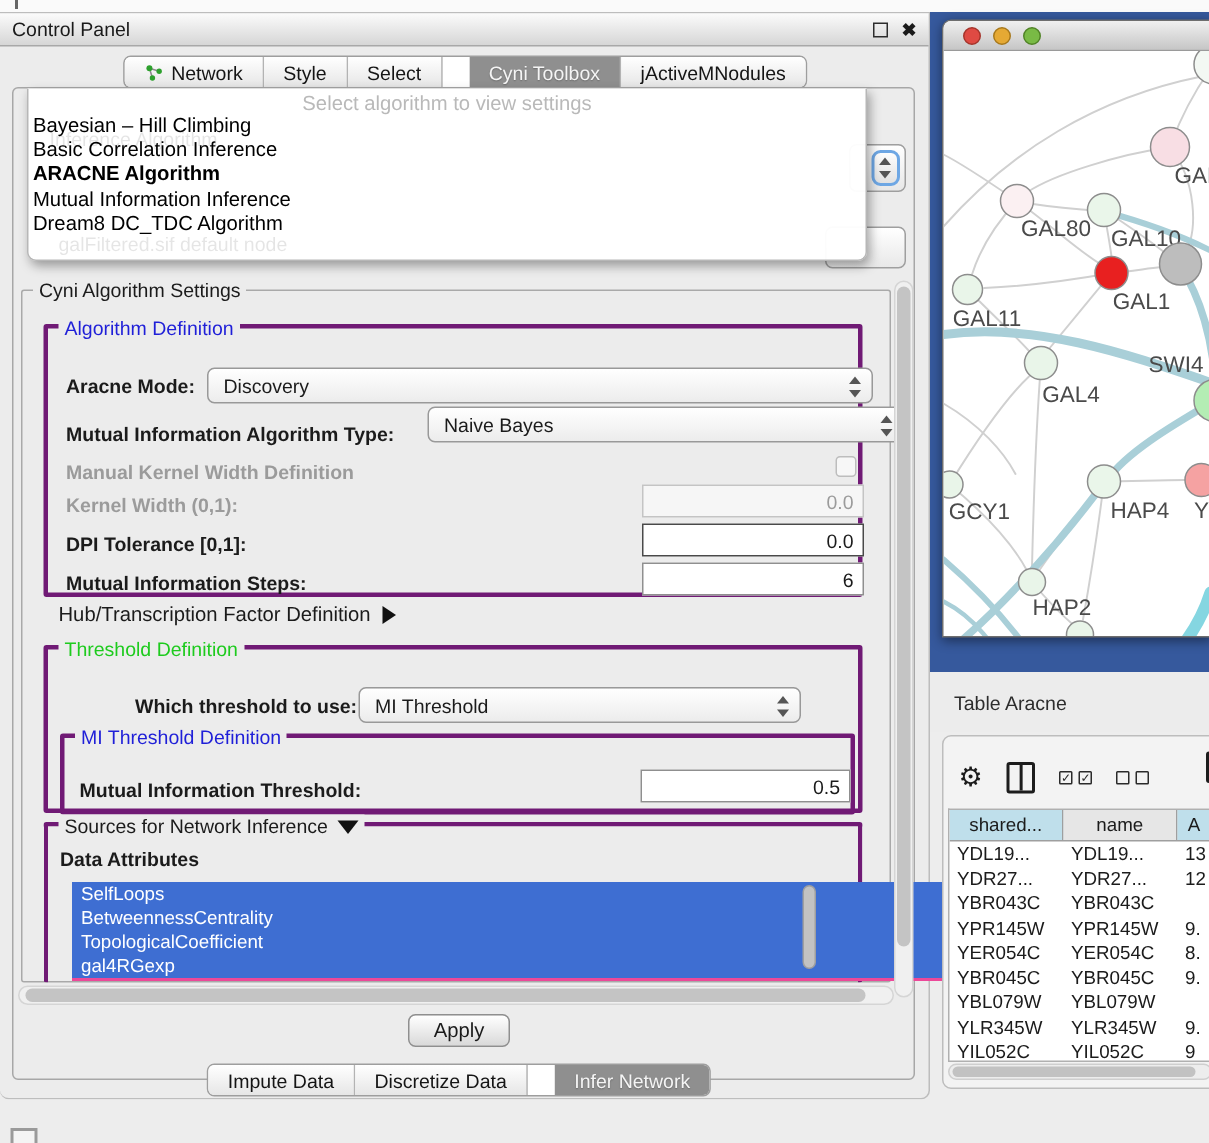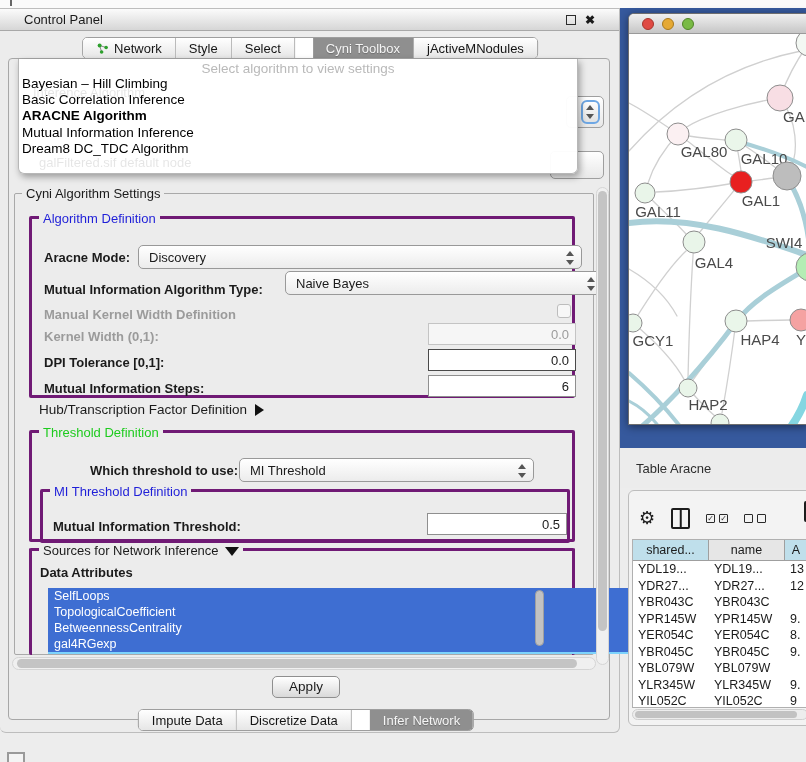--- a/index.html
+++ b/index.html
@@ -14,21 +14,21 @@
   
   .top-strip { position:absolute; left:0; top:0; width:806px; height:8px; background:#fafafa; }
   .top-tick { position:absolute; left:10px; top:0; width:2px; height:6px; background:#666; }
 
   
   .cp { position:absolute; left:0; top:8px; width:620px; height:725px;
         background:#ececec; border:1px solid #bdbdbd; border-left:none;
         border-radius:0 0 6px 6px; }
   .cp-titlebar { position:absolute; left:0; top:0; width:100%; height:22px;
         background:linear-gradient(#fbfbfb,#d6d6d6); border-bottom:1px solid #a8a8a8;
-        display:flex; align-items:center; padding:0 24px; }
+        display:flex; align-items:center; padding:0 8px; }
   .cp-title { font-size:13px; color:#1a1a1a; }
   .cp-titlebar .spacer { flex:1; }
   .float-btn { width:10px; height:10px; border:1.5px solid #2c2c2c; margin-right:9px; background:transparent; }
   .close-btn { font-size:12px; font-weight:bold; color:#1a1a1a; line-height:10px; }
 
   .tabbar { position:absolute; display:flex; border:1px solid #9e9e9e; border-radius:5px;
         overflow:hidden; background:#fff; height:22px; }
   .tabbar-top { top:28px; left:310px; transform:translateX(-50%); }
   .tabbar-bottom { top:700px; left:306px; transform:translateX(-50%); z-index:6; }
   .tab { display:flex; align-items:center; gap:5px; padding:0 13px; font-size:13px;
@@ -91,21 +91,21 @@
 
   .checkbox { position:absolute; width:14px; height:14px; border:1px solid #bdbdbd;
         border-radius:3px; background:#f7f7f7; }
 
   .arrow-right { display:inline-block; width:0; height:0; border-top:6px solid transparent;
         border-bottom:6px solid transparent; border-left:9px solid #111; margin-left:8px; vertical-align:-2px; }
   .arrow-down { display:inline-block; width:0; height:0; border-left:7px solid transparent;
         border-right:7px solid transparent; border-top:9px solid #111; margin-left:6px; vertical-align:-1px; }
 
   .attr-list { position:absolute; left:16px; top:37px; width:608px; height:66px;
-        background:#7dd3fc; overflow:hidden; }
+        background:#ec4899; overflow:hidden; }
   .attr-item { height:16px; line-height:16px; background:#3e6ed2; color:#fff;
         font-size:12.5px; padding-left:6px; padding-right:16px; }
   .attr-scroll { position:absolute; right:2px; top:2px; width:9px; height:56px;
         background:#c2c2c2; border-radius:5px; border:1px solid #9f9f9f; }
 
   
   .vscroll { position:absolute; left:596px; top:178px; width:13px; height:478px;
         background:#f0f0f0; border:1px solid #d5d5d5; border-radius:7px; }
   .vscroll .thumb { position:absolute; left:1px; top:3px; width:9px; height:440px;
         background:#c4c4c4; border-radius:5px; }
@@ -295,23 +295,23 @@
       </div>
     </div>
 
     <div class="group" style="left:14px; top:354px; width:546px; height:107px; border-bottom:none;">
       <span class="gtitle"><span>Sources for Network Inference</span><span class="arrow-down"></span></span>
       <span class="flabel" style="left:8px; top:14px;">Data Attributes</span>
       <div class="attr-list">
 
           <div class="attr-item"><span>SelfLoops</span></div>
 
+          <div class="attr-item"><span>BetweennessCentrality</span></div>
+
           <div class="attr-item"><span>TopologicalCoefficient</span></div>
-
-          <div class="attr-item"><span>BetweennessCentrality</span></div>
 
           <div class="attr-item"><span>gal4RGexp</span></div>
         </div>
       <div class="attr-scroll" style="right:28px; top:39px;"></div>
     </div>
   </div>
 
   <div class="vscroll">
       <div class="thumb"></div>
     </div>

